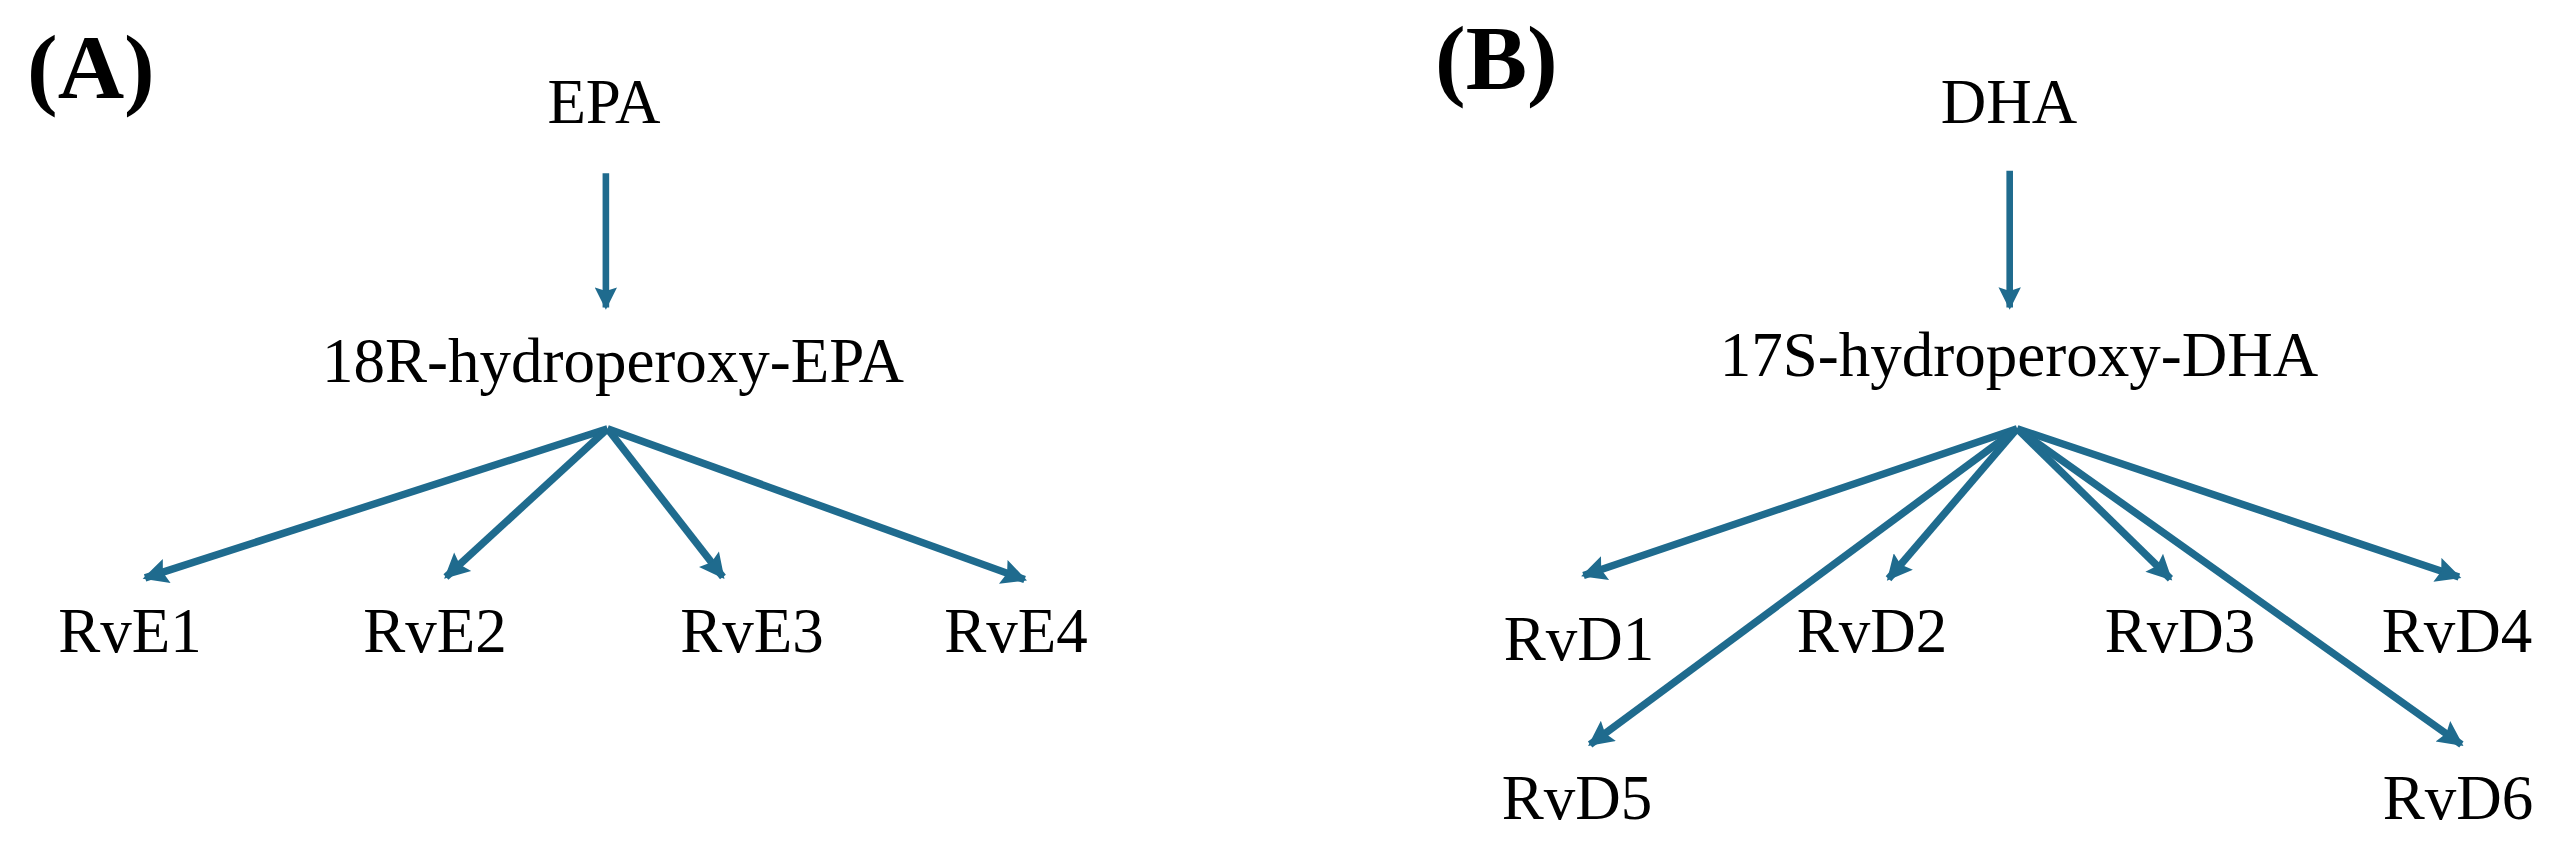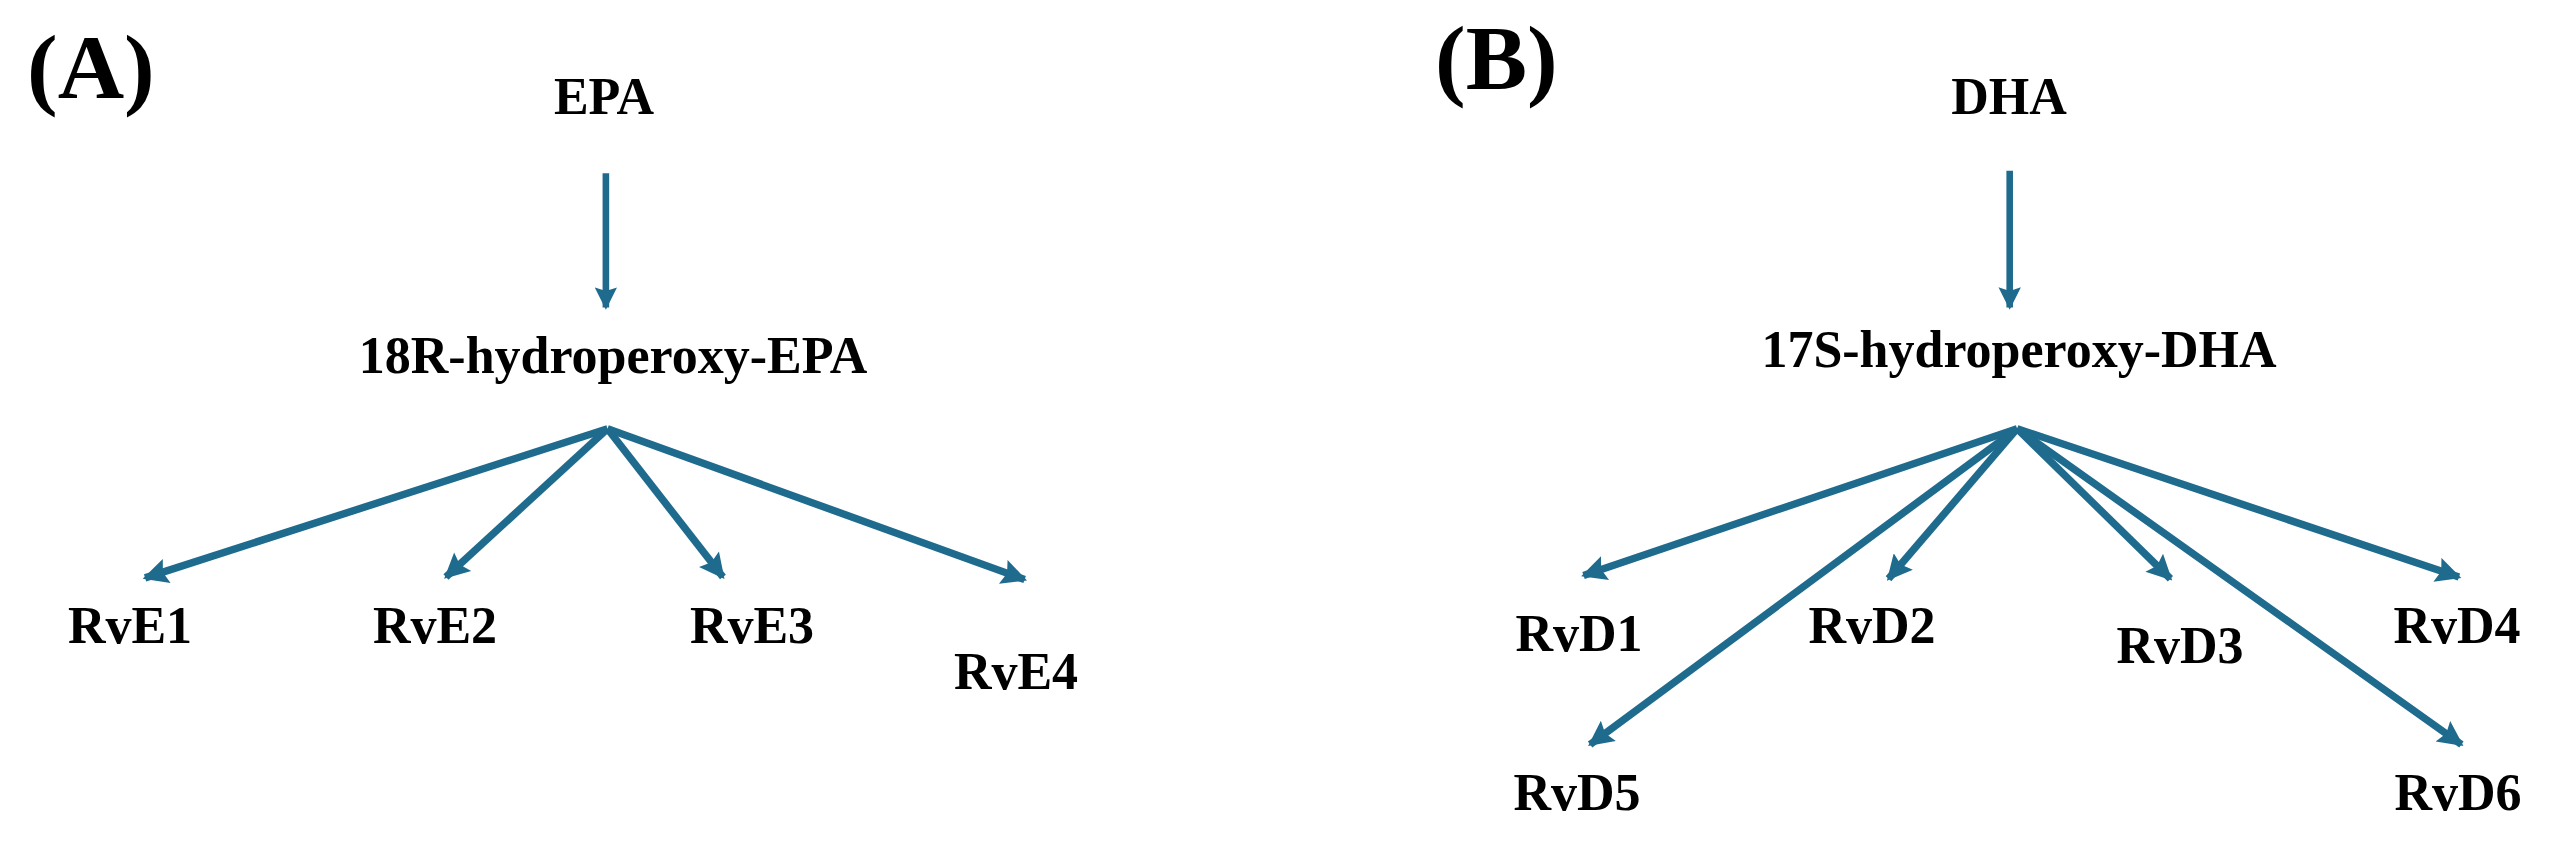--- a/index.html
+++ b/index.html
@@ -18,26 +18,25 @@
   }
   .arrows-layer {
     position: absolute;
     left: 0;
     top: 0;
     width: 2576px;
     height: 864px;
   }
   .node {
     position: absolute;
-    font-size: 52px;
+    font-size: 63px;
     line-height: 1;
     white-space: nowrap;
     transform: translateX(-50%);
     color: #000000;
-    font-weight: bold;
   }
   .panel-label {
     position: absolute;
     font-size: 92px;
     line-height: 1;
     font-weight: bold;
     white-space: nowrap;
     color: #000000;
   }
 </style>
@@ -70,30 +69,30 @@
 
   <div class="panel-label" style="left:27px; top:20.6px;">(A)</div>
 
   <div class="node" style="left:604px; top:71px;">EPA</div>
 
   <div class="node" style="left:613px; top:330px;">18R-hydroperoxy-EPA</div>
 
   <div class="node" style="left:130px; top:600px;text-align:right;">RvE1</div>
   <div class="node" style="left:435px; top:600px;">RvE2</div>
   <div class="node" style="left:752px; top:600px;">RvE3</div>
-  <div class="node" style="left:1016px; top:600px;margin-top:46px;">RvE4</div>
+  <div class="node" style="left:1016px; top:600px;">RvE4</div>
 
   <div class="panel-label" style="left:1435px; top:12.4px;">(B)</div>
 
   <div class="node" style="left:2009px; top:71px;">DHA</div>
 
   <div class="node" style="left:2019px; top:324px;">17S-hydroperoxy-DHA</div>
 
   <div class="node" style="left:1579px; top:608px;">RvD1</div>
   <div class="node" style="left:1872px; top:600px;">RvD2</div>
-  <div class="node" style="left:2180px; top:620px;text-align:right;">RvD3</div>
+  <div class="node" style="left:2180px; top:600px;text-align:right;">RvD3</div>
   <div class="node" style="left:2457px; top:600px;">RvD4</div>
 
   <div class="node" style="left:1577px; top:767px;">RvD5</div>
   <div class="node" style="left:2458px; top:767px;">RvD6</div>
 
 </div>
 
 
 </body></html>

